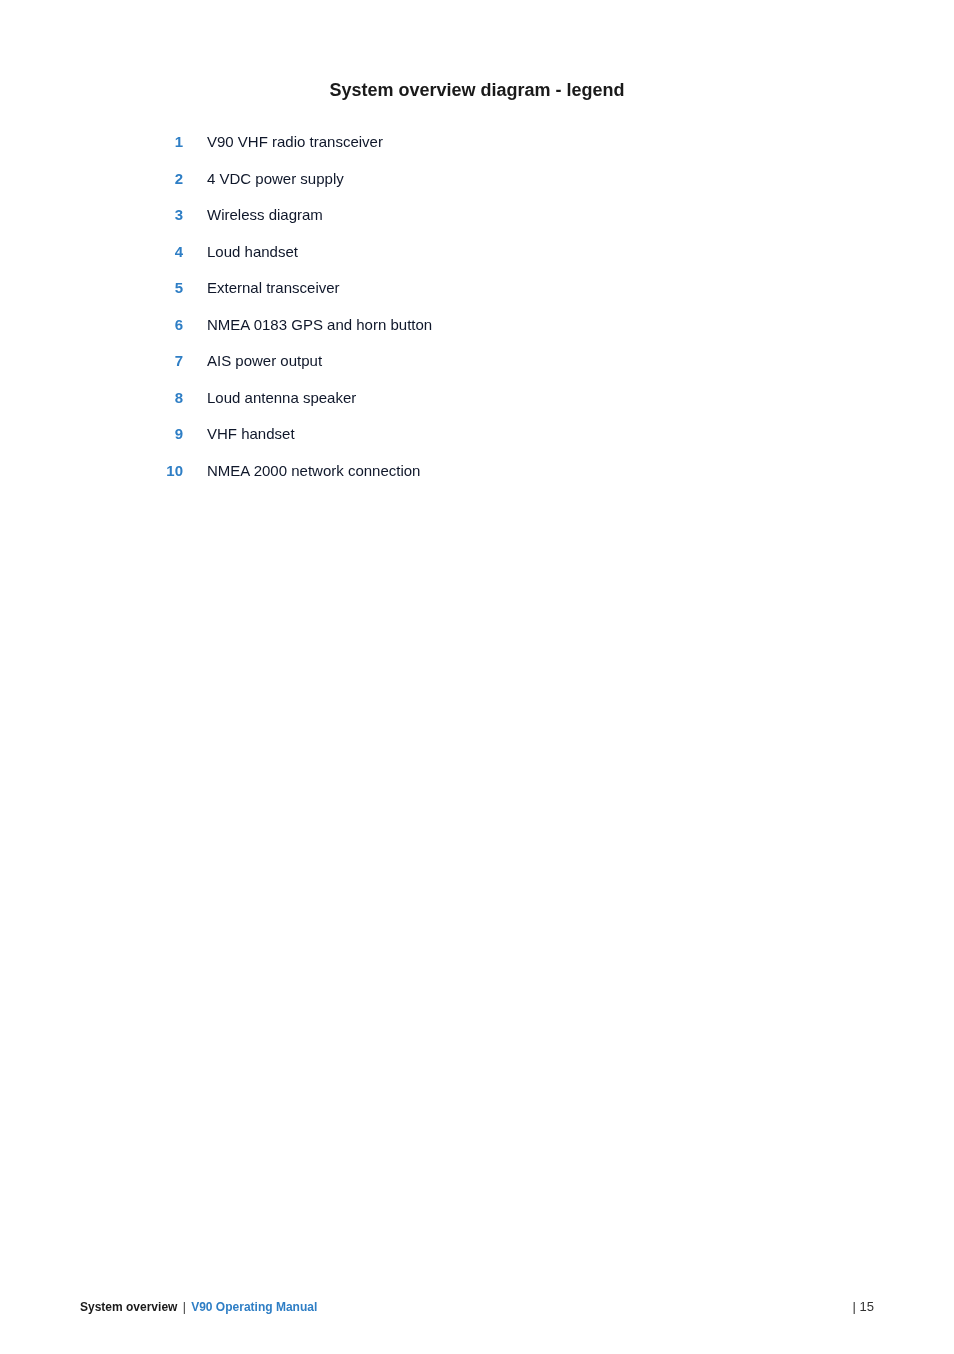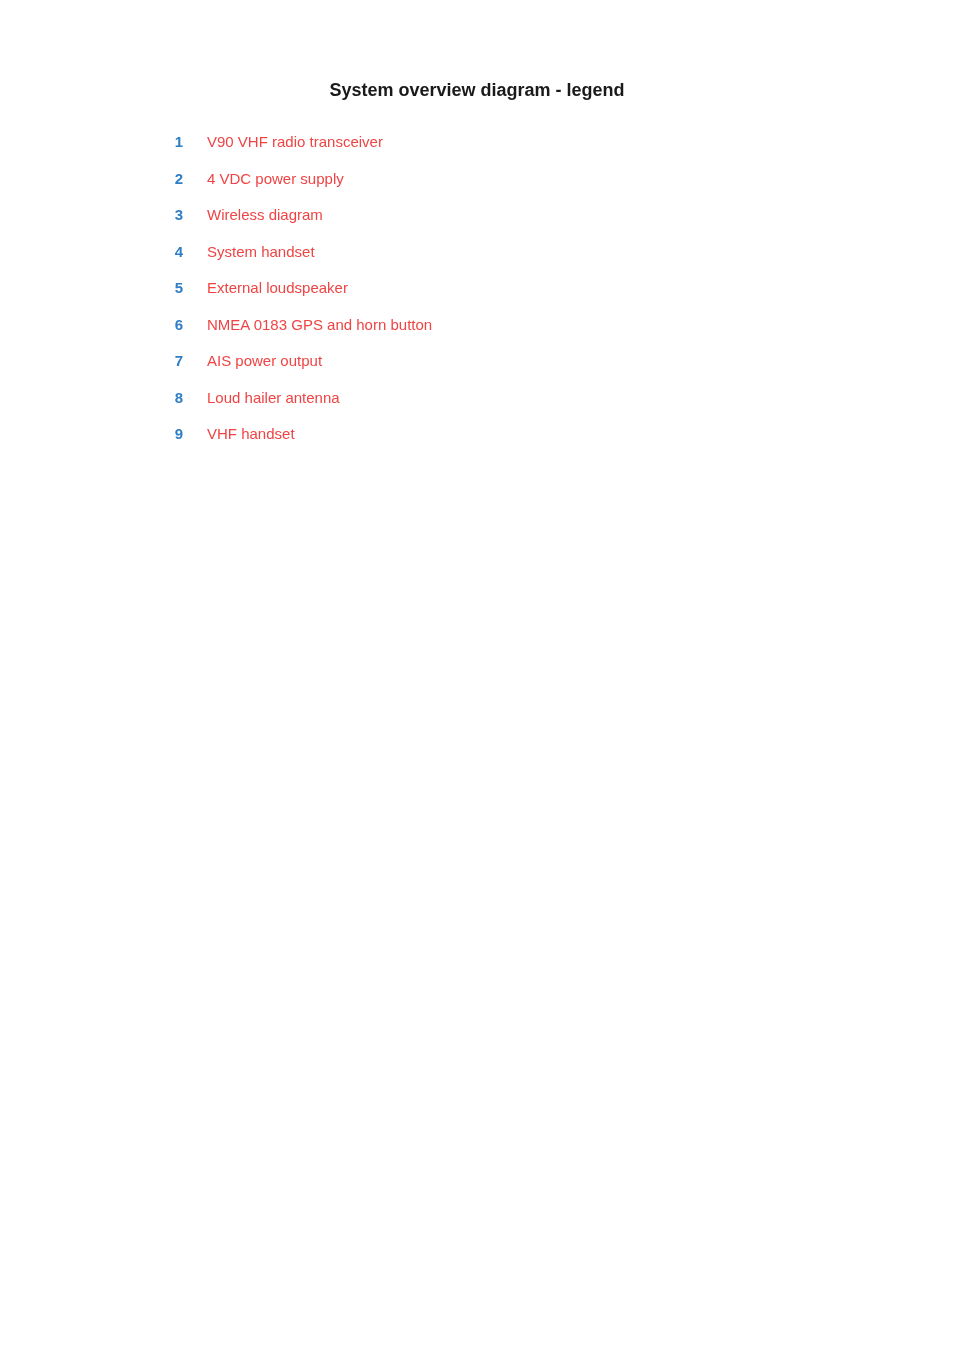--- a/index.html
+++ b/index.html
@@ -56,21 +56,21 @@
       color: #2e7ec5;
       font-weight: 700;
       font-size: 15px;
       min-width: 80px;
       text-align: right;
       padding-right: 24px;
       flex-shrink: 0;
     }
 
     .legend-text {
-      color: #ef4444;
+      color: #0f172a;
       font-size: 15px;
       font-weight: 400;
       line-height: 1.5;
     }
 
     .footer {
       position: absolute;
       bottom: 40px;
       left: 0;
       right: 0;
@@ -125,38 +125,50 @@
         <li class="legend-item">
           <span class="legend-number">2</span>
           <span class="legend-text">4 VDC power supply</span>
         </li>
         <li class="legend-item">
           <span class="legend-number">3</span>
           <span class="legend-text">Wireless diagram</span>
         </li>
         <li class="legend-item">
           <span class="legend-number">4</span>
-          <span class="legend-text">System handset</span>
+          <span class="legend-text">Loud handset</span>
         </li>
         <li class="legend-item">
           <span class="legend-number">5</span>
-          <span class="legend-text">External loudspeaker</span>
+          <span class="legend-text">External transceiver</span>
         </li>
         <li class="legend-item">
           <span class="legend-number">6</span>
           <span class="legend-text">NMEA 0183 GPS and horn button</span>
         </li>
         <li class="legend-item">
           <span class="legend-number">7</span>
           <span class="legend-text">AIS power output</span>
         </li>
         <li class="legend-item">
           <span class="legend-number">8</span>
-          <span class="legend-text">Loud hailer antenna</span>
+          <span class="legend-text">Loud antenna speaker</span>
         </li>
         <li class="legend-item">
           <span class="legend-number">9</span>
           <span class="legend-text">VHF handset</span>
         </li>
+        <li class="legend-item">
+          <span class="legend-number">10</span>
+          <span class="legend-text">NMEA 2000 network connection</span>
+        </li>
       </ul>
   </div>
 
+  <div class="footer">
+    <div class="footer-inner">
+      <span class="footer-left">System overview</span>
+      <span class="footer-separator">&nbsp;|&nbsp;</span>
+      <span class="footer-brand">V90 Operating Manual</span>
+      <span class="footer-page"><span> | </span><span>15</span></span>
+    </div>
+  </div>
 </div>
 
 </body></html>

